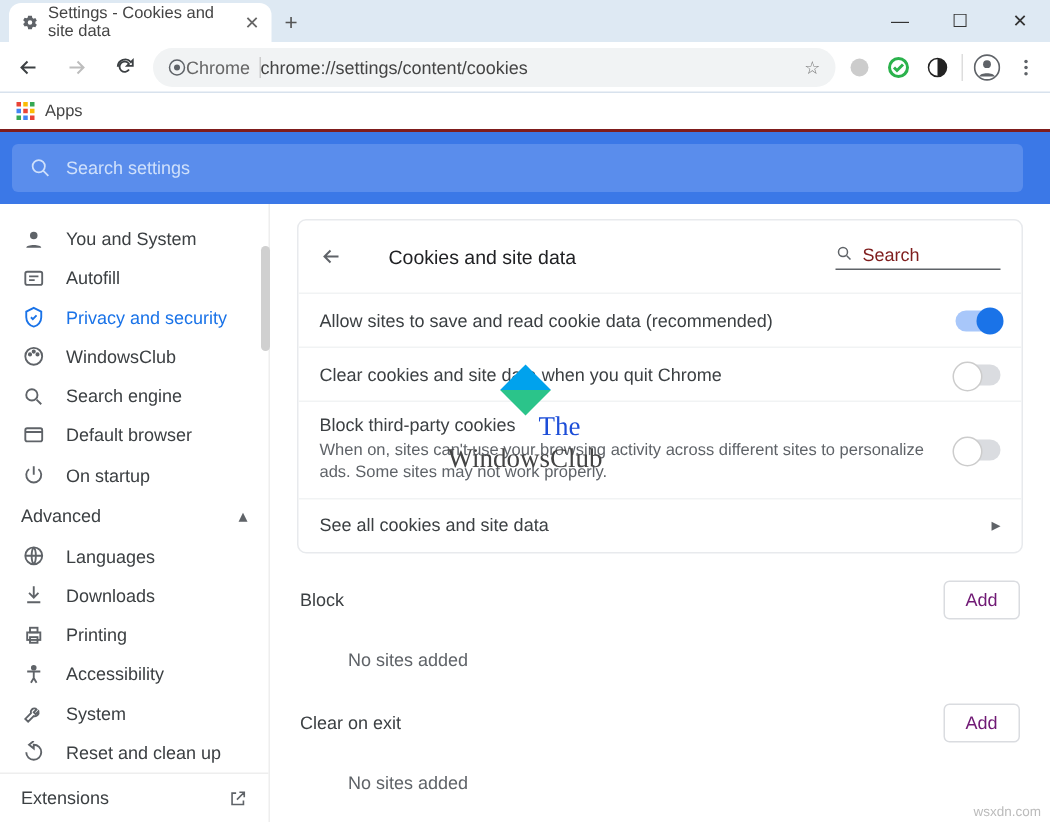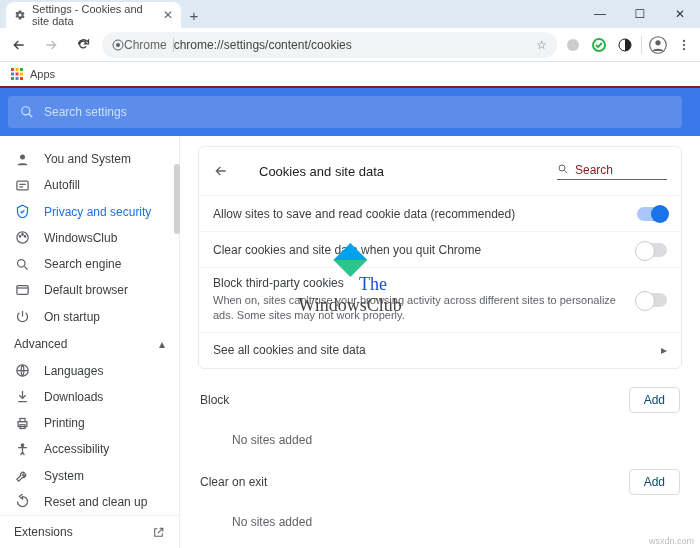--- a/index.html
+++ b/index.html
@@ -57,21 +57,21 @@
 .row .desc { font-size: 11px; color: #5f6368; margin-top: 3px; line-height: 1.4; }
 .toggle { width: 30px; height: 14px; border-radius: 7px; position: relative; }
 .toggle.on { background: #a8c7fa; }
 .toggle.on::after { content: ''; position: absolute; right: -2px; top: -2px; width: 18px; height: 18px; border-radius: 50%; background: #1a73e8; }
 .toggle.off { background: #dadce0; }
 .toggle.off::after { content: ''; position: absolute; left: -2px; top: -2px; width: 18px; height: 18px; border-radius: 50%; background: #fff; border: 1px solid #ccc; }
 .chev { color: #5f6368; font-size: 12px; }
 
 .section { margin-top: 14px; }
 .sechdr { display: flex; align-items: center; padding: 4px 2px; font-size: 12px; color: #3c4043; }
-.addbtn { margin-left: auto; color: #0c4a6e; border: 1px solid #dadce0; border-radius: 4px; padding: 5px 14px; font-size: 12px; background: #fff; cursor: pointer; }
+.addbtn { margin-left: auto; color: #701a75; border: 1px solid #dadce0; border-radius: 4px; padding: 5px 14px; font-size: 12px; background: #fff; cursor: pointer; }
 .nosites { font-size: 12px; color: #5f6368; padding: 16px 0 4px 34px; }
 
 .watermark { position: absolute; left: 50%; top: 248px; transform: translate(-50%,0); text-align: center; pointer-events: none; }
 .watermark .logo { width: 24px; height: 24px; margin: 0 auto 2px; background: linear-gradient(135deg,#00a2ed 50%,#2bc48a 50%); transform: rotate(45deg); }
 .watermark .l1 { font-size: 18px; color: #1d4ed8; font-family: Georgia, serif; padding-left: 46px; }
 .watermark .l2 { font-size: 18px; color: #444; font-family: Georgia, serif; }
 
 .footer-wm { position: absolute; right: 6px; bottom: 2px; font-size: 9px; color: #bbb; }
 
 svg { display: block; }

